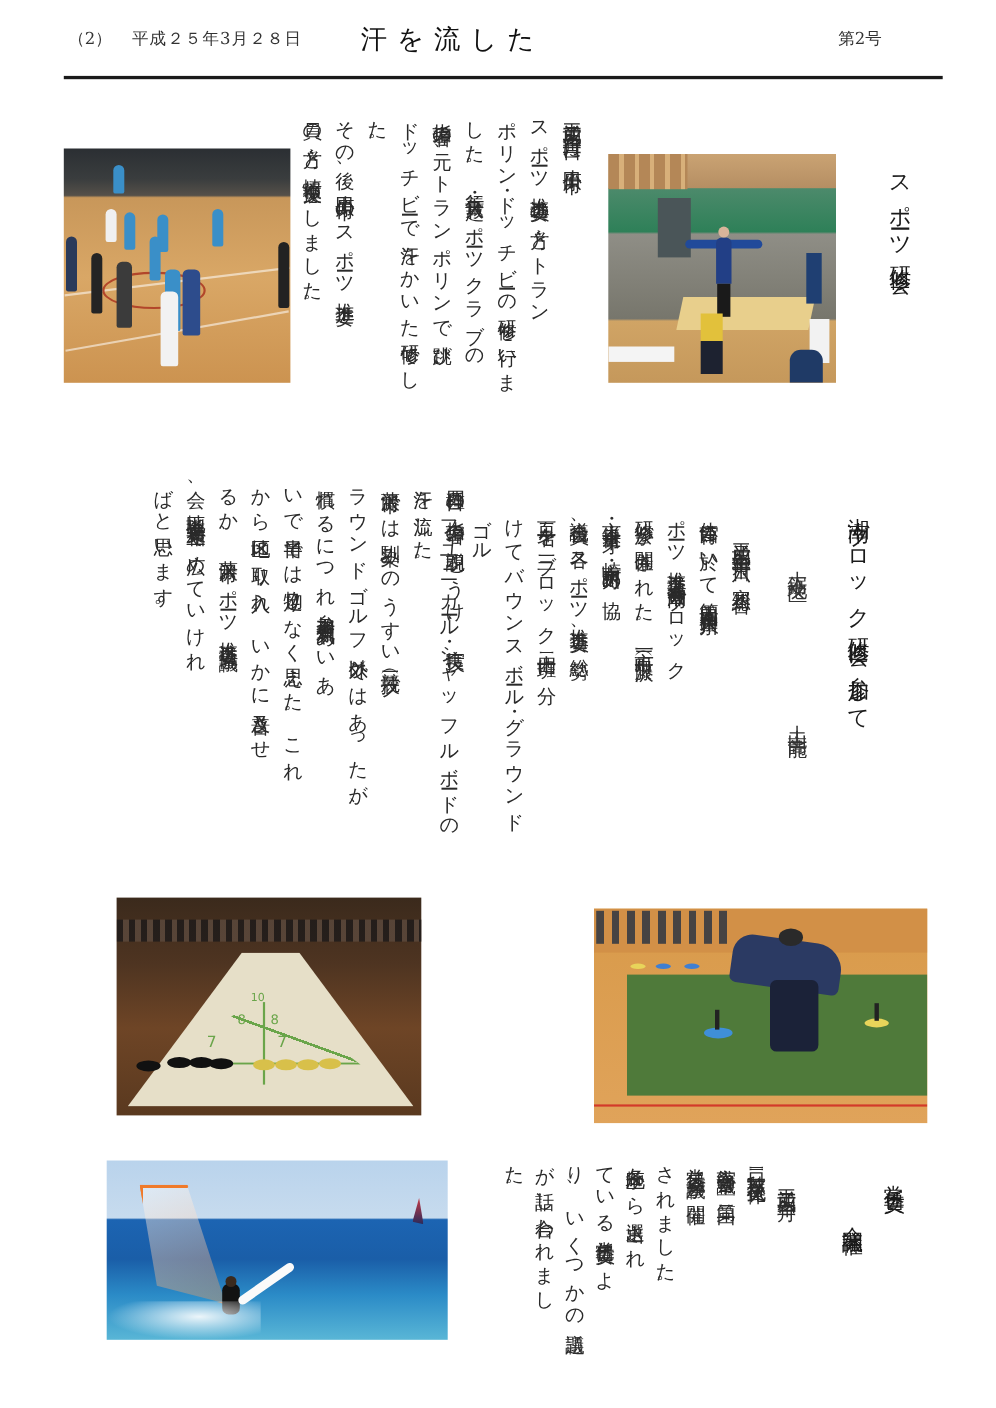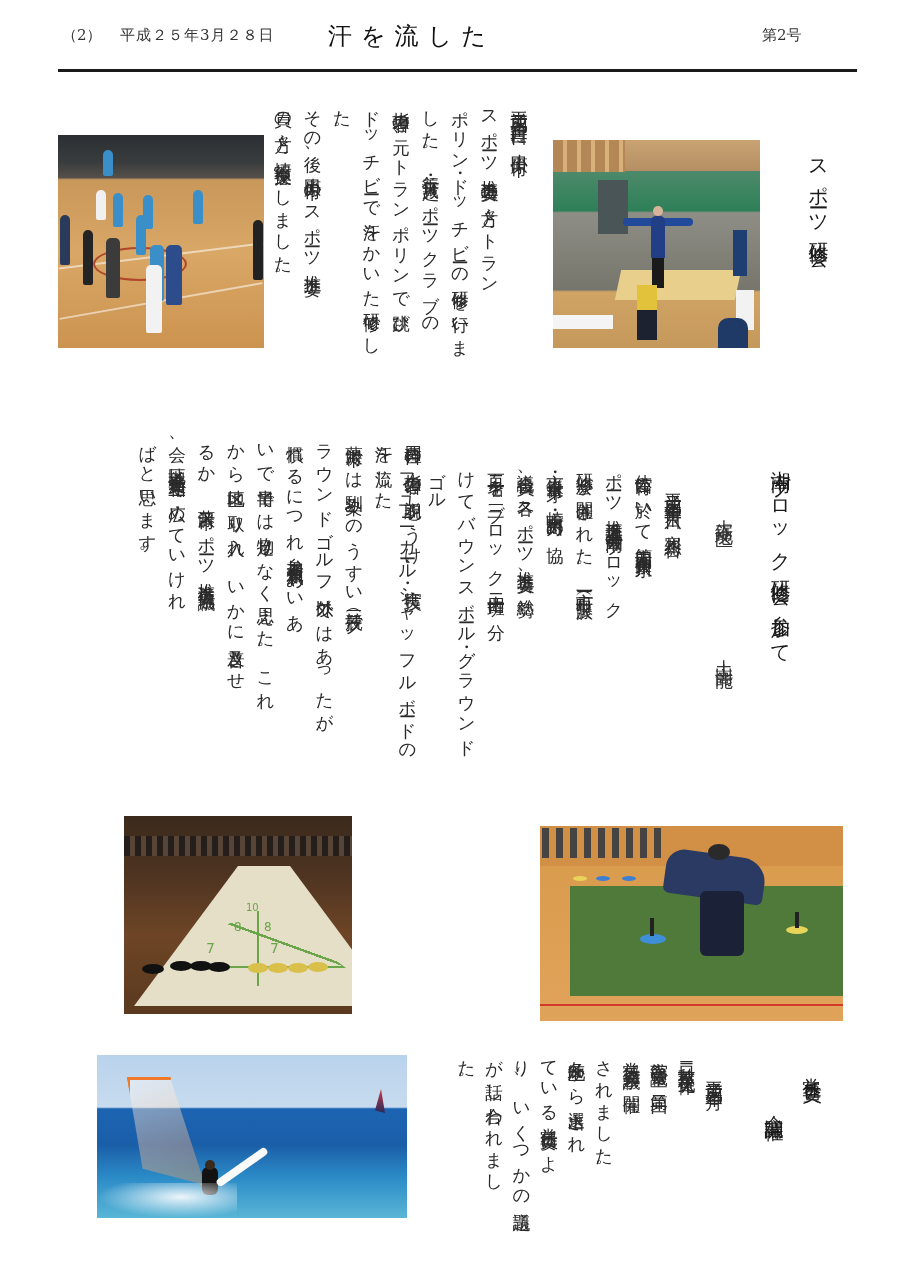--- a/index.html
+++ b/index.html
@@ -23,21 +23,21 @@
   
   .p-gym { left:58px; top:135px; width:206px; height:213px;
     background:
       linear-gradient(180deg,#2b2f33 0%,#3a3d3e 13%,#555049 20%,#c8975a 21%,#d9a766 55%,#cc9350 100%); }
   .p-gym .line { position:absolute; height:2px; background:rgba(255,255,255,.55); }
   .p-gym .fig { position:absolute; width:10px; border-radius:5px 5px 2px 2px; }
   
   .p-tramp { left:553px; top:140px; width:207px; height:208px;
     background:linear-gradient(180deg,#caa373 0%,#b58e63 15%,#4c8a6b 15.1%,#2e8058 34%,#8f8e86 35%,#77766c 72%,#d0a465 73%,#c5985b 100%); }
   
-  .p-shuffle { left:124px; top:816px; width:228px; height:198px;
+  .p-shuffle { left:106px; top:816px; width:277px; height:198px;
     background:linear-gradient(180deg,#3b2a1c 0%,#4e3421 30%,#6e4526 60%,#5a391f 100%); }
   
   .p-curl { left:540px; top:826px; width:303px; height:195px;
     background:linear-gradient(180deg,#d89a4a 0%,#e0a35a 100%); }
   
   .p-wind { left:97px; top:1055px; width:310px; height:163px;
     background:linear-gradient(180deg,#b9d3ec 0%,#c7dbee 32%,#1c64b2 33%,#1a5ea8 55%,#2b8bc7 75%,#59b6d6 100%); }
 </style>
 </head>
 <body>

